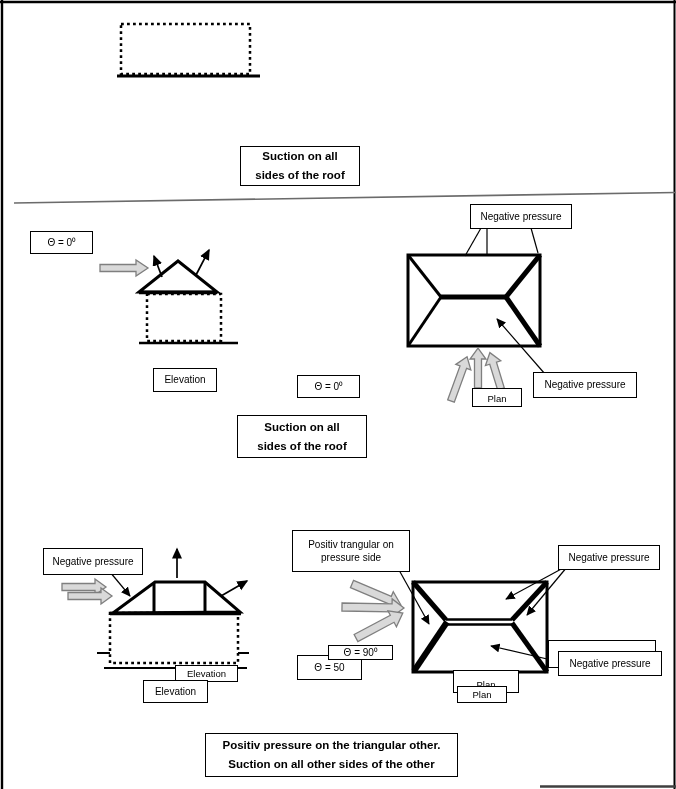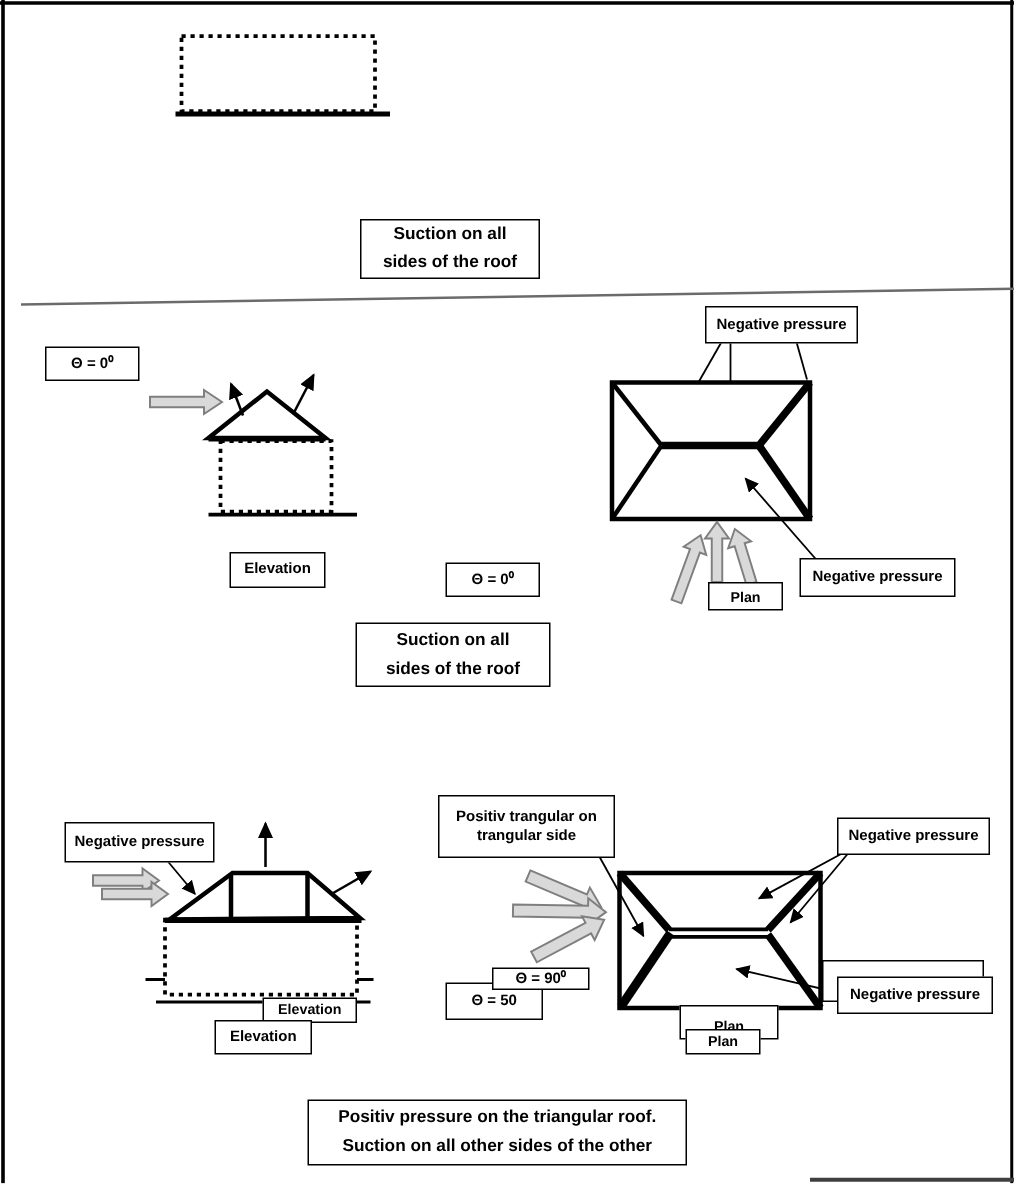--- a/index.html
+++ b/index.html
@@ -1,21 +1,21 @@
 <!DOCTYPE html>
 <html style="--arrow_fill: #d9d9d9; --arrow_stroke: #7f7f7f;"><head>
 <meta charset="utf-8">
 <style>
   html,body{margin:0;padding:0;background:#fff;}
   .stage{position:relative;width:676px;height:789px;background:#fff;overflow:hidden;
          font-family:"Liberation Sans",sans-serif;color:#000;padding-left:48px;}
   svg.layer{position:absolute;left:0;top:0;z-index:1;}
   .box{position:absolute;z-index:2;background:#fff;border:1.4px solid #000;
        display:flex;flex-direction:column;align-items:center;justify-content:center;
-       text-align:center;font-size:10px;line-height:1.35;box-sizing:border-box;white-space:nowrap;font-weight:bold;}
+       text-align:center;font-size:10px;line-height:1.35;box-sizing:border-box;white-space:nowrap;}
   .box.bold{font-weight:bold;font-size:11.5px;line-height:1.62;}
   .box.small{font-size:9.5px;justify-content:flex-end;}
   .blockarrow{fill:var(--arrow_fill,#d9d9d9);stroke:var(--arrow_stroke,#7f7f7f);stroke-width:1.3;}
   .dotted{fill:none;stroke:#000;stroke-width:2.5;stroke-dasharray:2.8 3.2;}
   .ldr{stroke:#000;stroke-width:1.2;fill:none;}
   .ldr2{stroke:#000;stroke-width:1.7;fill:none;}
 </style>
 </head>
 <body>
 
@@ -146,21 +146,21 @@
     <div>Suction on all</div>
     <div>sides of the roof</div>
   </div>
 
   <div class="box" style="left:43px;top:548px;width:100px;height:27px">
     <span>Negative pressure</span>
   </div>
 
   <div class="box" style="left:292px;top:530px;width:118px;height:42px">
     <div>Positiv trangular on</div>
-    <div>trangular side</div>
+    <div>pressure side</div>
   </div>
 
   <div class="box" style="left:297px;top:655px;width:65px;height:25px">
     <span>Θ = 50</span>
   </div>
 
   <div class="box" style="left:328px;top:645px;width:65px;height:15px">
     <span>Θ = 90⁰</span>
   </div>
 
@@ -184,17 +184,17 @@
 
   <div class="box small" style="left:453px;top:670px;width:66px;height:23px">
     <span>Plan</span>
   </div>
 
   <div class="box small" style="left:457px;top:686px;width:50px;height:17px">
     <span>Plan</span>
   </div>
 
   <div class="box bold" style="left:205px;top:733px;width:253px;height:44px;font-size:11.5px">
-    <div>Positiv pressure on the triangular roof.</div>
+    <div>Positiv pressure on the triangular other.</div>
     <div>Suction on all other sides of the other</div>
   </div>
 
 </div>
 
 </body></html>

